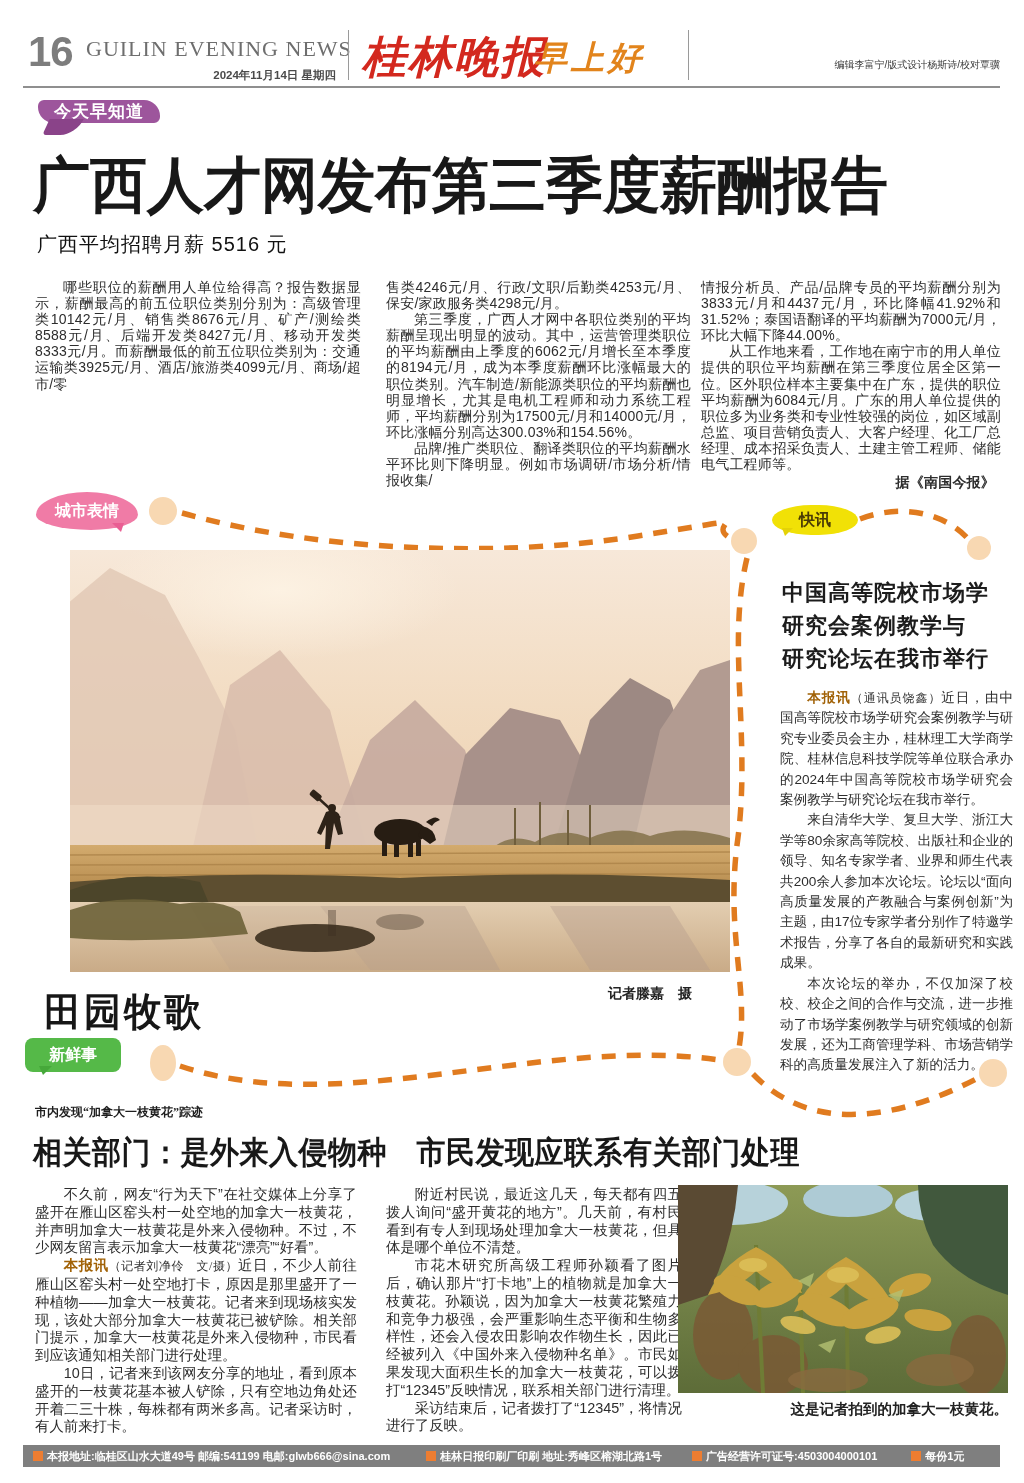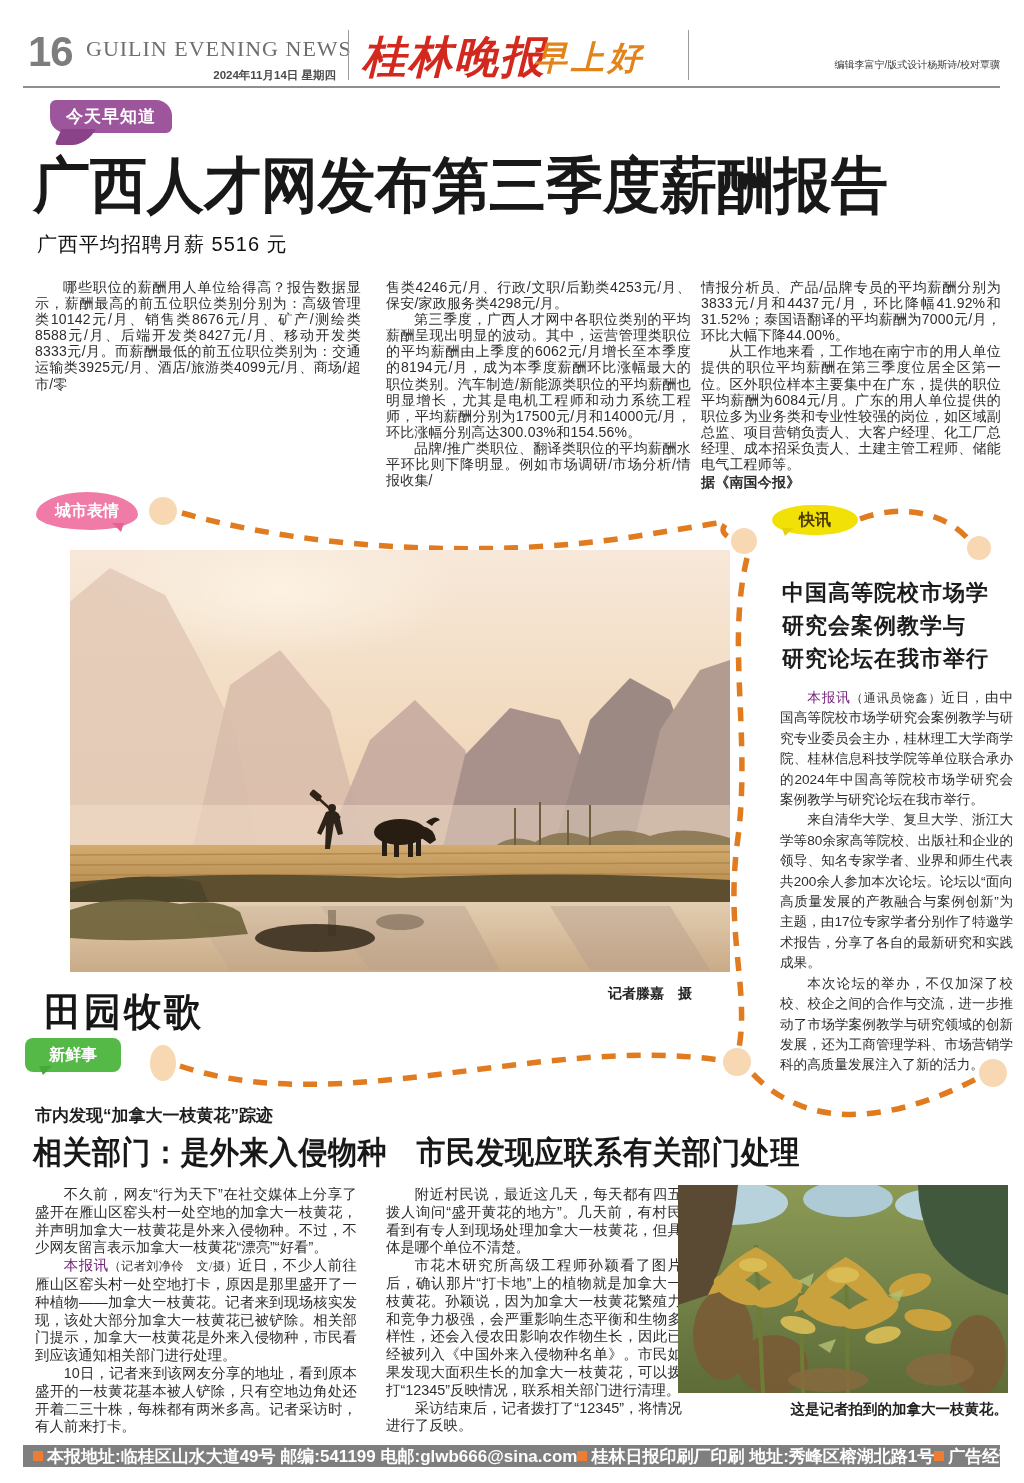--- a/index.html
+++ b/index.html
@@ -16,71 +16,71 @@
   .mast-en .en { font-family:"Liberation Serif","DejaVu Serif",serif; font-size:22px; color:#6e6e6e; letter-spacing:1px; white-space:nowrap;}
   .mast-en .date { font-size:11.5px; font-weight:bold; color:#4a4a4a; margin-top:6px; }
   .vrule { width:1px; background:#9a9a9a; top:30px; height:50px; }
   .mast-cn { left:362px; top:28px; font-size:44px; font-weight:900; color:#d3281e; font-style:italic; letter-spacing:2px; }
   .greet { left:534px; top:36px; font-size:33px; font-weight:bold; color:#e2841c; font-style:italic; letter-spacing:4px; }
   .staff { right:24px; top:58px; font-size:10px; color:#3a3a3a; }
   .hdr-rule { left:23px; top:86px; width:977px; height:2px; background:#8f8f8f; }
 
   
   .badge { position:absolute; display:flex; align-items:center; justify-content:center; font-weight:bold; color:#fff; }
-  .badge-purple { left:38px; top:100px; width:122px; height:33px; background:#9d559c; border-radius:6px 16px 6px 16px; font-size:17px; letter-spacing:1px;margin-left:12px; }
+  .badge-purple { left:38px; top:100px; width:122px; height:23px; background:#9d559c; border-radius:6px 16px 6px 16px; font-size:17px; letter-spacing:1px; }
   .badge-purple::after { content:""; position:absolute; left:8px; bottom:-12px; width:34px; height:16px; background:#8a4389; border-radius:0 0 18px 4px; transform:skewX(-25deg); }
   .badge-pink { left:36px; top:492px; width:102px; height:38px; background:#f07ba6; border-radius:50% 50% 46% 54% / 60% 60% 40% 40%; font-size:16px; }
   .badge-pink::after { content:""; position:absolute; right:14px; bottom:-11px; width:0; height:0; border:9px solid transparent; border-top-color:#e95e93; border-right-width:3px; }
   .badge-yellow { left:772px; top:505px; width:86px; height:30px; background:#f1e106; border-radius:50%/55%; color:#4a3b05; font-size:16px; }
   .badge-yellow::after { content:""; position:absolute; left:10px; bottom:-9px; width:0; height:0; border:8px solid transparent; border-top-color:#e4d206; border-left-width:3px; }
   .badge-green { left:25px; top:1038px; width:96px; height:34px; background:#55b948; border-radius:8px; font-size:16px; }
   .badge-green::after { content:""; position:absolute; left:14px; bottom:-12px; width:0; height:0; border:9px solid transparent; border-top-color:#46a83a; border-left-width:4px; }
 
   
   .main-headline { left:33px; top:146px; width:960px; font-size:57px; font-weight:900; color:#181818; letter-spacing:0px; white-space:nowrap; font-family:"Liberation Sans",sans-serif; transform:scaleY(1.06); transform-origin:top left;}
   .deck { left:37px; top:231px; font-size:20px; color:#111; letter-spacing:1px; }
   .bodytext { font-size:14px; line-height:16.1px; text-align:justify; color:#2d2d2d; letter-spacing:0.2px;}
   .bodytext p.ind { text-indent:2em; }
   .col1 { left:35px; top:279px; width:326px; }
   .col2 { left:386px; top:279px; width:305px; }
   .col3 { left:701px; top:279px; width:300px; }
-  .credit-line { font-weight:bold; padding-right:6px; margin-top:2px;}
+  .credit-line { text-align:right; font-weight:bold; padding-right:6px; margin-top:2px;}
 
   
   .deco { left:0; top:0; pointer-events:none; }
 
   
   .photo-main { left:70px; top:550px; width:660px; height:422px; }
   .photo-flower { left:678px; top:1185px; width:330px; height:208px; }
   .photo-frame { display:block; }
 
   
   .flash-head { left:782px; top:576px; width:230px; font-size:22px; line-height:33px; font-weight:bold; color:#1c1c1c; letter-spacing:1px;}
   .flash-body { left:780px; top:688px; width:233px; font-size:13.6px; line-height:20.4px; text-align:justify; color:#2d2d2d;}
   .flash-body p.ind { text-indent:2em; }
-  .lead-label { font-weight:normal; color:#701a75; }
+  .lead-label { font-weight:bold; color:#a16207; }
   .byline { font-size:12px; color:#333; font-family:"Liberation Serif","DejaVu Serif",serif; }
 
   
   .pastoral-title { left:44px; top:986px; font-size:37px; font-weight:900; color:#161616; letter-spacing:3px; transform:scaleY(1.05); transform-origin:top left;}
   .pastoral-cap { left:228px; top:983px; width:478px; font-size:14px; line-height:21.5px; font-weight:bold; color:#222; text-align:justify;}
   .pastoral-cap .first { text-indent:2em; }
   .pastoral-cap .credit { text-align:right; padding-right:14px; font-weight:bold;}
 
   
-  .kicker { left:35px; top:1104px; font-size:17px; color:#1e1e1e; font-weight:bold;}
+  .kicker { left:35px; top:1104px; font-size:12px; color:#1e1e1e; font-weight:bold;font-family:Liberation Serif, serif;}
   .fresh-headline { left:33px; top:1132px; font-size:29px; font-weight:900; color:#181818; letter-spacing:0.5px; white-space:nowrap; transform:scaleY(1.08); transform-origin:top left;}
   .fcol { font-size:14.4px; line-height:17.8px; text-align:justify; color:#2d2d2d;}
   .fcol p.ind { text-indent:2em; }
   .fcol1 { left:35px; top:1186px; width:322px; }
   .fcol2 { left:386px; top:1186px; width:296px; }
   .flower-cap { left:678px; top:1400px; width:330px; text-align:right; font-size:14.5px; font-weight:bold; color:#222;}
 
   
-  .footer-bar { left:23px; top:1445px; width:977px; height:22px; background:#7f7f7f; display:flex; align-items:center; color:#fff; font-size:17px; font-weight:bold; padding:0 10px; gap:0; }
+  .footer-bar { left:23px; top:1445px; width:977px; height:22px; background:#7f7f7f; display:flex; align-items:center; color:#fff; font-size:11px; font-weight:bold; padding:0 10px; gap:0; }
   .footer-bar .f-item { display:flex; align-items:center; white-space:nowrap; }
   .sq { display:inline-block; width:10px; height:10px; background:#ed7d31; margin-right:4px; flex:0 0 auto;}
   .fgap1 { width:36px; } .fgap2 { width:30px; } .fgap3 { width:34px; }
 </style>
 </head>
 <body>
 
 <div class="abs page-num">16</div>
 <div class="abs mast-en">
   <div class="en">GUILIN EVENING NEWS</div>

